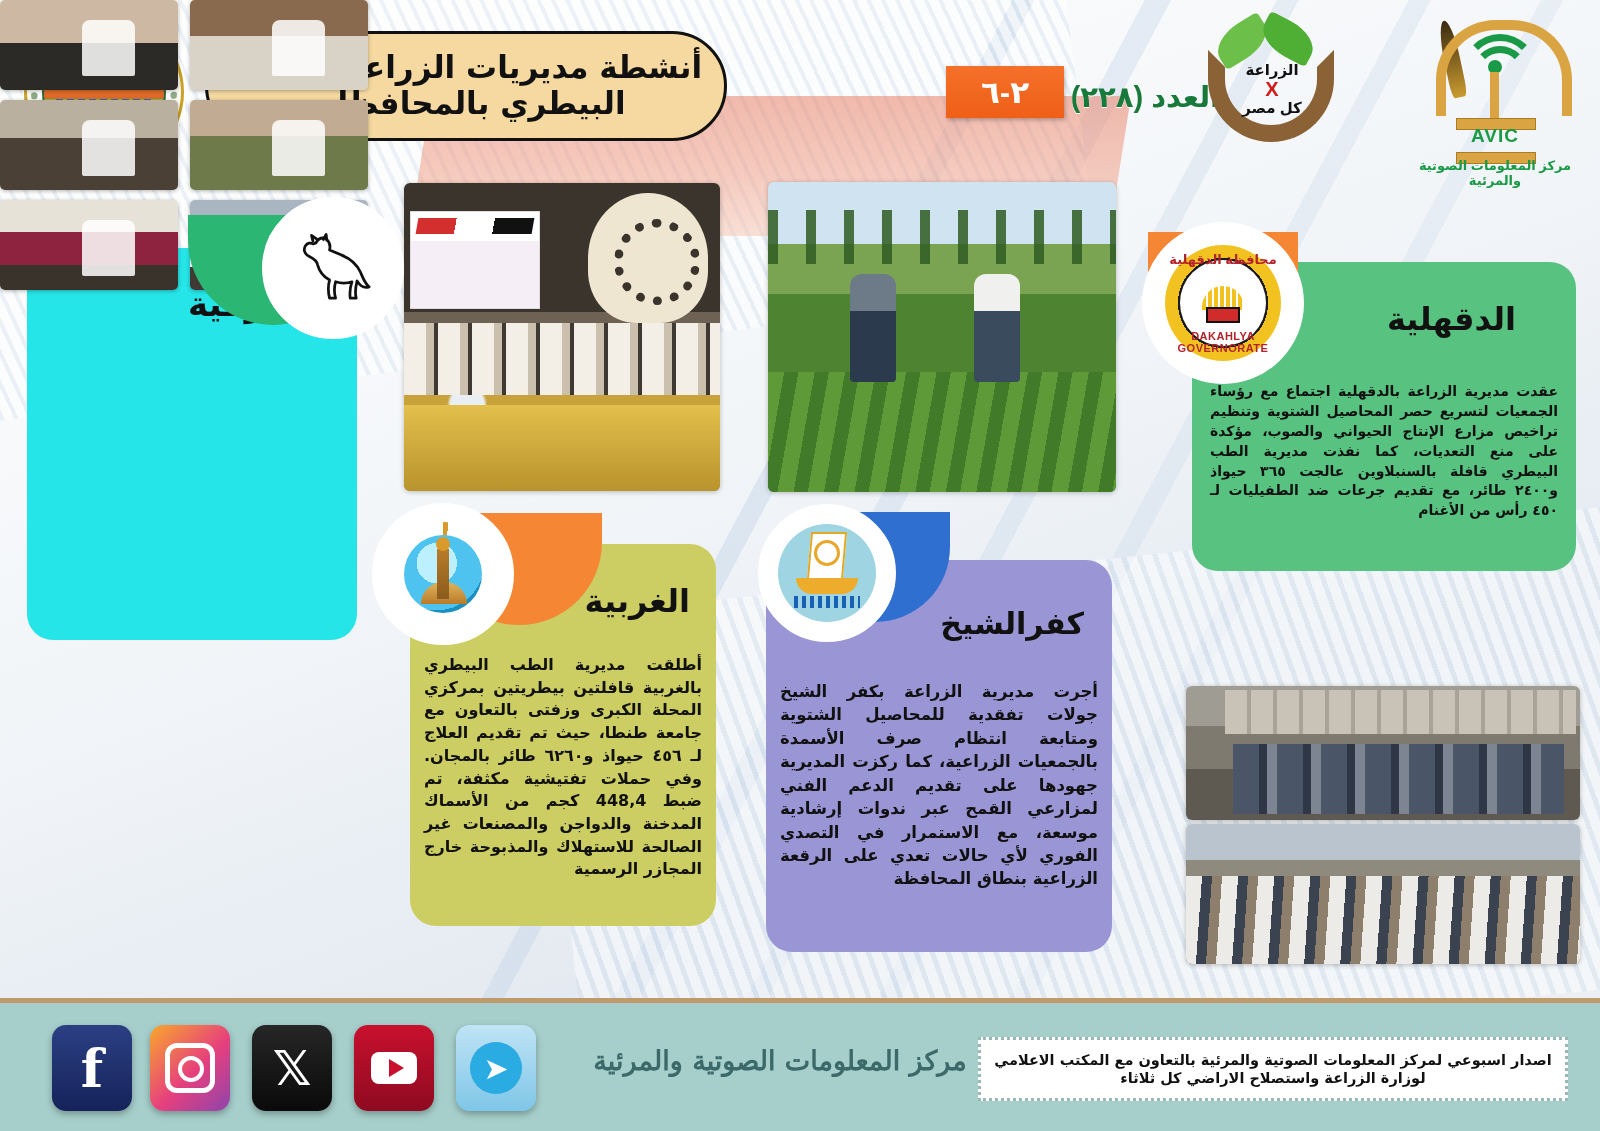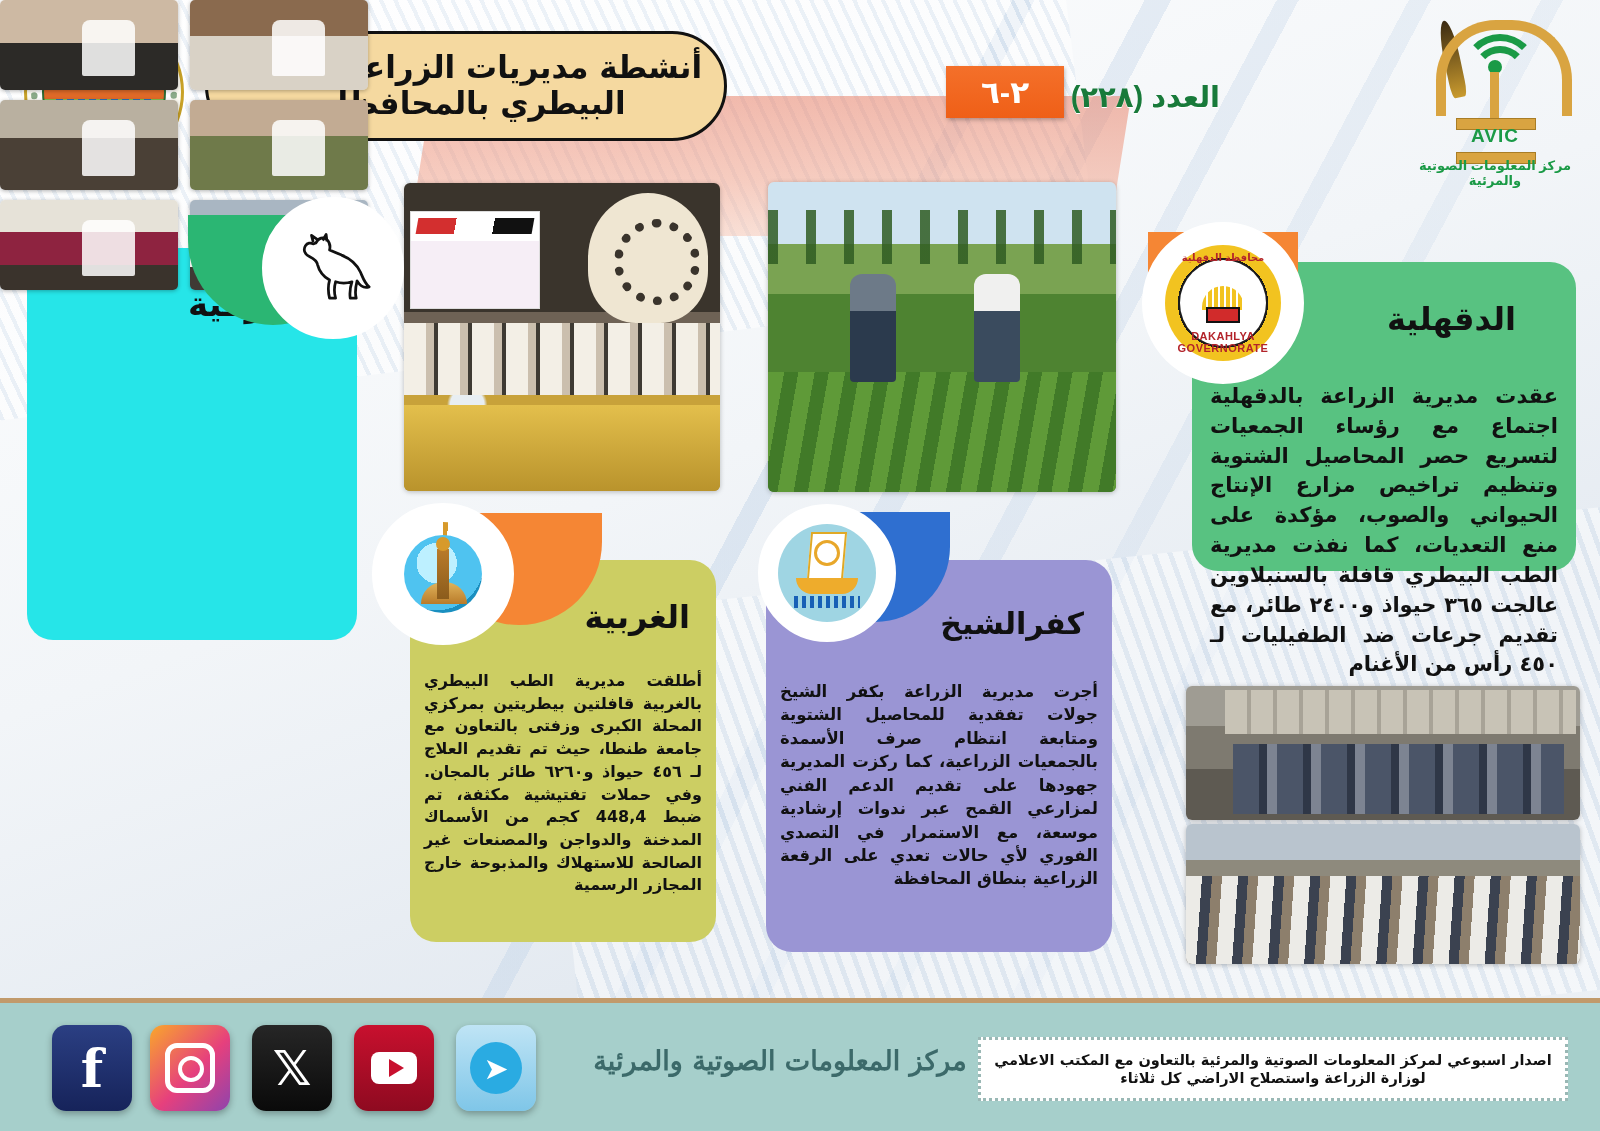--- a/index.html
+++ b/index.html
@@ -157,28 +157,28 @@
   .dak-emb{width:116px;height:116px;border-radius:50%;
     background:radial-gradient(circle,#1b1b1b 0 55%,#f2c320 55% 100%);
     display:flex;align-items:center;justify-content:center;position:relative;}
   .dak-emb::before{content:"";position:absolute;width:74px;height:74px;border-radius:50%;
     background:#fff;border:6px dashed #fff;}
   .dak-emb .sun{position:relative;width:42px;height:24px;border-radius:24px 24px 0 0;
     background:repeating-linear-gradient(90deg,#f2c320 0 4px,#fff 4px 6px);z-index:2;top:-5px;}
   .dak-emb .flag{position:absolute;width:30px;height:12px;background:#d12b2b;
     border:2px solid #111;z-index:3;top:62px;}
   .dak-ring-top{position:absolute;top:7px;left:0;right:0;text-align:center;
-    font-size:10px;font-weight:bold;color:#b3232a;}
+    font-size:13px;font-weight:bold;color:#b3232a;}
   .dak-ring-bot{position:absolute;bottom:7px;left:0;right:0;text-align:center;
     font-size:11px;font-weight:bold;color:#b3232a;letter-spacing:.5px;}
   #dakahlia-name{right:60px;top:38px;font-size:32px;}
-  #card-dakahlia .body{position:absolute;left:18px;right:18px;top:120px;font-size:21px;}
-
-  
-  #card-gharbia{left:410px;top:560px;width:306px;height:382px;background:#ccce63;}
+  #card-dakahlia .body{position:absolute;left:18px;right:18px;top:120px;font-size:14px;}
+
+  
+  #card-gharbia{left:410px;top:544px;width:306px;height:382px;background:#ccce63;}
   #gharbia-tab{left:436px;top:513px;width:166px;height:112px;background:#f58634;
     border-radius:0 0 88px 88px;position:absolute;z-index:2;}
   #gharbia-badge{left:372px;top:503px;width:132px;height:132px;border:5px solid #fff;}
   .gear{width:104px;height:104px;border-radius:50%;position:relative;
     background:conic-gradient(#d79a2b 0 6deg,#fff 6deg 12deg);
     display:flex;align-items:center;justify-content:center;}
   .gear::after{content:"";position:absolute;width:78px;height:78px;border-radius:50%;
     background:radial-gradient(circle at 42% 36%,#bdf0ff 0 30%,#4fc3f0 30% 70%,#1a8fc0 70% 100%);}
   .minaret{position:relative;z-index:3;width:12px;height:50px;
     background:linear-gradient(180deg,#b97b2a,#8b5c1c);}
@@ -313,20 +313,30 @@
     <div class="malr-text">MALR</div>
   </div>
 
   <div class="title-pill">
     <span>أنشطة مديريات الزراعة والطب البيطري بالمحافظات</span>
   </div>
 
   <div class="issue-label">العدد (٢٢٨)</div>
   <div class="issue-badge">٢-٦</div>
 
+  <div class="zr-logo">
+    <div class="zr-hand"></div>
+    <div class="leaf l1"></div>
+    <div class="leaf l2"></div>
+    <div class="zr-txt">
+      <span class="a">الزراعة</span>
+      <span class="x">X</span>
+      <span class="b">كل مصر</span>
+    </div>
+  </div>
 
   <div class="avic">
     <div class="avic-wheat"></div>
     <div class="avic-arc"></div>
     <div class="avic-wave w1"></div>
     <div class="avic-wave w2"></div>
     <div class="avic-dot"></div>
     <div class="avic-stem"></div>
     <div class="avic-bar avic-b1"></div>
     <div class="avic-name">AVIC</div>

